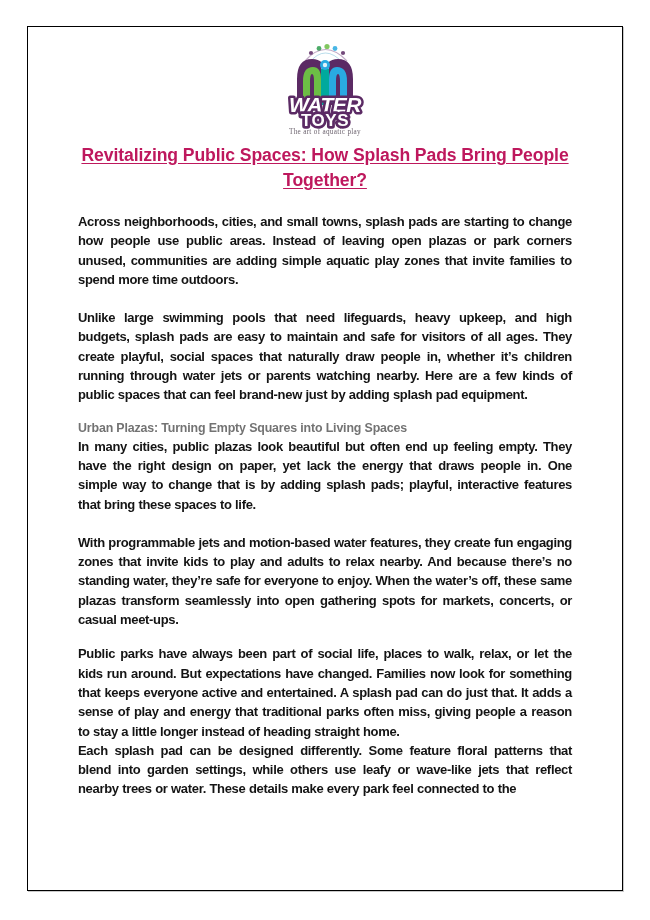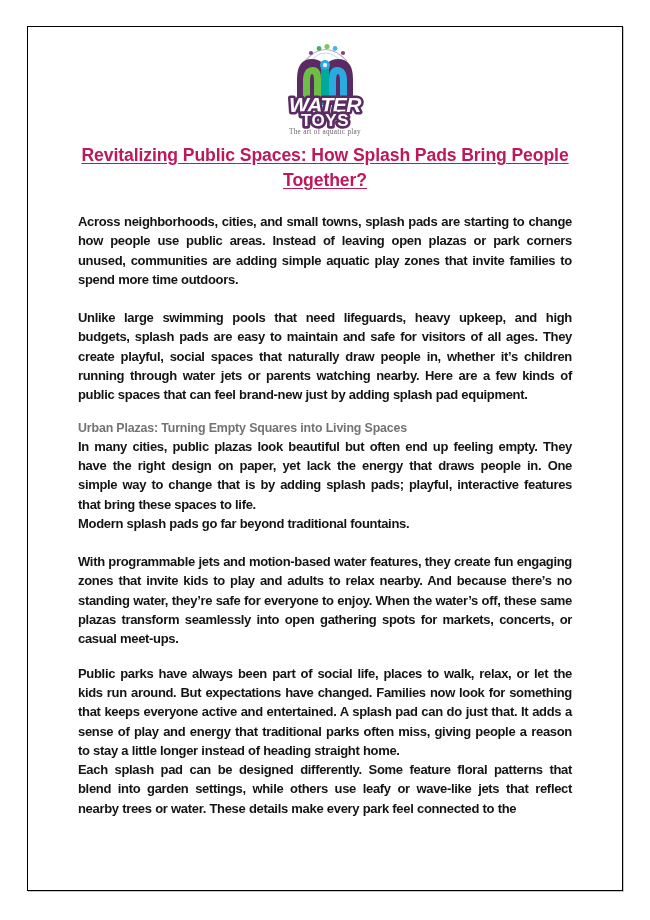--- a/index.html
+++ b/index.html
@@ -156,21 +156,20 @@
     <div class="gap-lg"></div>
 
     <p class="para">Unlike large swimming pools that need lifeguards, heavy upkeep, and high budgets, splash pads are easy to maintain and safe for visitors of all ages. They create playful, social spaces that naturally draw people in, whether it’s children running through water jets or parents watching nearby. Here are a few kinds of public spaces that can feel brand-new just by adding splash pad equipment.</p>
 
     <div class="gap-md"></div>
 
     <h2 class="subhead">Urban Plazas: Turning Empty Squares into Living Spaces</h2>
 
     <p class="para">In many cities, public plazas look beautiful but often end up feeling empty. They have the right design on paper, yet lack the energy that draws people in. One simple way to change that is by adding splash pads; playful, interactive features that bring these spaces to life.</p>
 
-    <p class="para last-left">Modern splash pads go far beyond traditional fountains.</p>
 
     <div class="gap-lg"></div>
 
     <p class="para">With programmable jets and motion-based water features, they create fun engaging zones that invite kids to play and adults to relax nearby. And because there’s no standing water, they’re safe for everyone to enjoy. When the water’s off, these same plazas transform seamlessly into open gathering spots for markets, concerts, or casual meet-ups.</p>
 
     <div class="gap-md"></div>
 
 
     <p class="para">Public parks have always been part of social life, places to walk, relax, or let the kids run around. But expectations have changed. Families now look for something that keeps everyone active and entertained. A splash pad can do just that. It adds a sense of play and energy that traditional parks often miss, giving people a reason to stay a little longer instead of heading straight home.</p>
 

